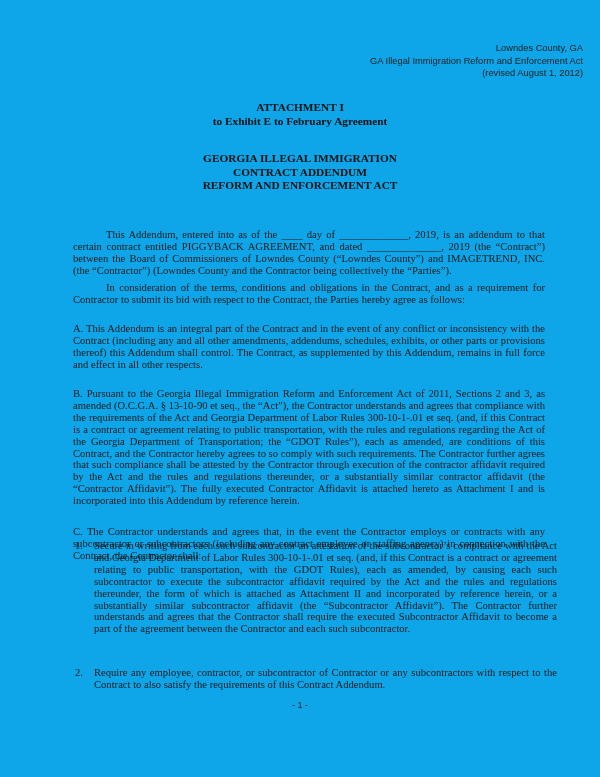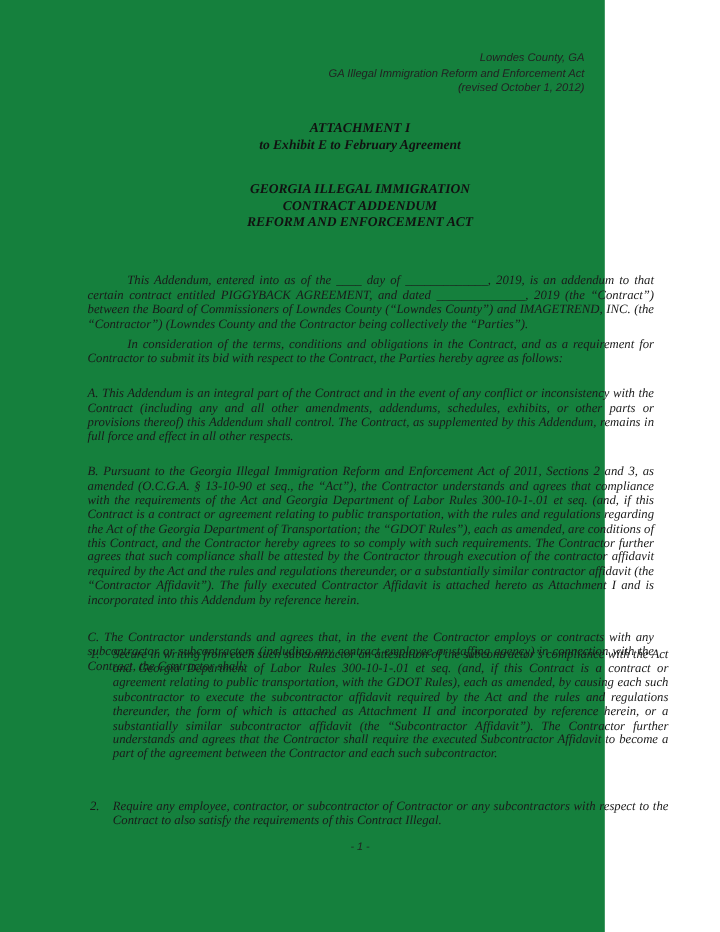--- a/index.html
+++ b/index.html
@@ -1,17 +1,17 @@
 <!DOCTYPE html>
 <html><head>
   <meta charset="utf-8">
   <style>
     html, body { margin: 0; padding: 0; background: #ffffff; }
     body { width: 600px; height: 777px; overflow: hidden; position: relative; color: #1a1a1a; }
-    .page { position: absolute; left: 0; top: 0; width: 504px; height: 777px; background: #15803d; font-style: italic; }
+    .page { position: absolute; left: 0; top: 0; width: 600px; height: 777px; background: #0ea5e9; }
     .header-block {
       position: absolute; right: 17px; top: 42px; text-align: right;
       font-family: "Liberation Sans", sans-serif; font-size: 9.3px; line-height: 12.6px; color: #222;
     }
     .center { text-align: center; font-family: "Liberation Serif", serif; font-weight: bold; color: #111; }
     .attach { position: absolute; left: 0; width: 600px; top: 101px; font-size: 11.3px; line-height: 13.5px; }
     .title { position: absolute; left: 0; width: 600px; top: 152px; font-size: 11.3px; line-height: 13.5px; }
     .body-text {
       position: absolute; left: 55px; width: 508px;
       font-family: "Liberation Serif", serif; font-size: 10.6px; line-height: 11.9px; color: #1a1a1a;
@@ -27,21 +27,21 @@
       font-family: "Liberation Sans", sans-serif; font-size: 9px; color: #222; }
   </style>
 </head>
 <body>
 
 <div class="page">
 
   <div class="header-block">
     <div>Lowndes County, GA</div>
     <div>GA Illegal Immigration Reform and Enforcement Act</div>
-    <div>(revised October 1, 2012)</div>
+    <div>(revised August 1, 2012)</div>
   </div>
 
   <div class="center attach">
     <div>ATTACHMENT I</div>
     <div>to Exhibit E to February Agreement</div>
   </div>
 
   <div class="center title">
     <div>GEORGIA ILLEGAL IMMIGRATION</div>
     <div>CONTRACT ADDENDUM</div>
@@ -71,18 +71,18 @@
   <div class="list" style="top:540px;">
     <div class="list-item">
       <span class="list-num">1.</span>
       <span>Secure in writing from each such subcontractor an attestation of the subcontractor’s compliance with the Act and Georgia Department of Labor Rules 300-10-1-.01 et seq. (and, if this Contract is a contract or agreement relating to public transportation, with the GDOT Rules), each as amended, by causing each such subcontractor to execute the subcontractor affidavit required by the Act and the rules and regulations thereunder, the form of which is attached as Attachment II and incorporated by reference herein, or a substantially similar subcontractor affidavit (the “Subcontractor Affidavit”).  The Contractor further understands and agrees that the Contractor shall require the executed Subcontractor Affidavit to become a part of the agreement between the Contractor and each such subcontractor.</span>
     </div>
   </div>
 
   <div class="list" style="top:667px;">
     <div class="list-item">
       <span class="list-num">2.</span>
-      <span>Require any employee, contractor, or subcontractor of Contractor or any subcontractors with respect to the Contract to also satisfy the requirements of this Contract Illegal.</span>
+      <span>Require any employee, contractor, or subcontractor of Contractor or any subcontractors with respect to the Contract to also satisfy the requirements of this Contract Addendum.</span>
     </div>
   </div>
 
   <div class="page-num">- 1 -</div>
 </div>
 
 </body></html>

